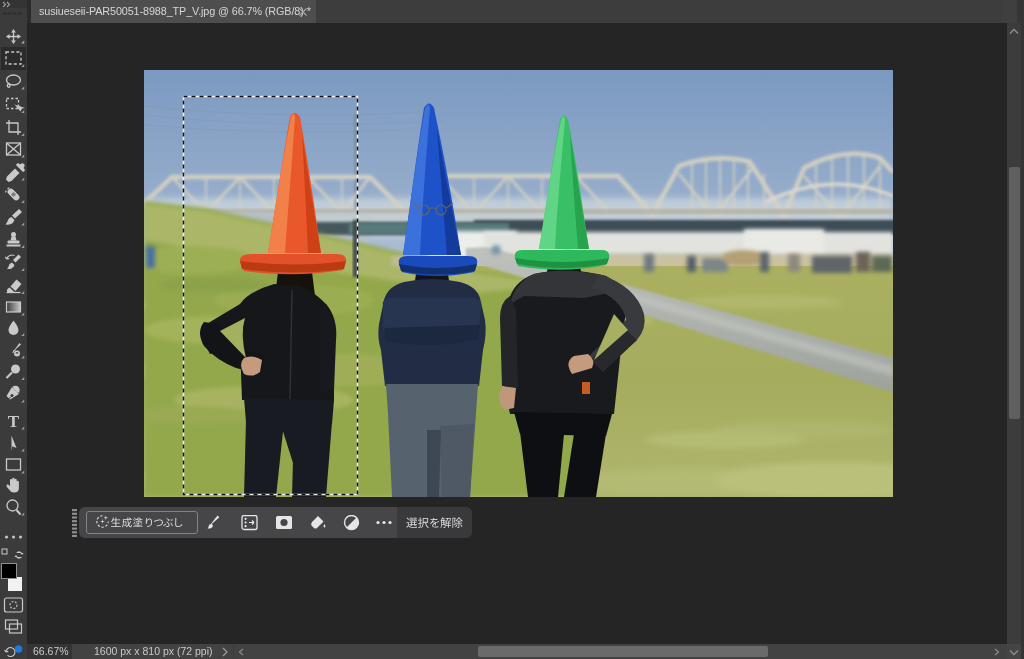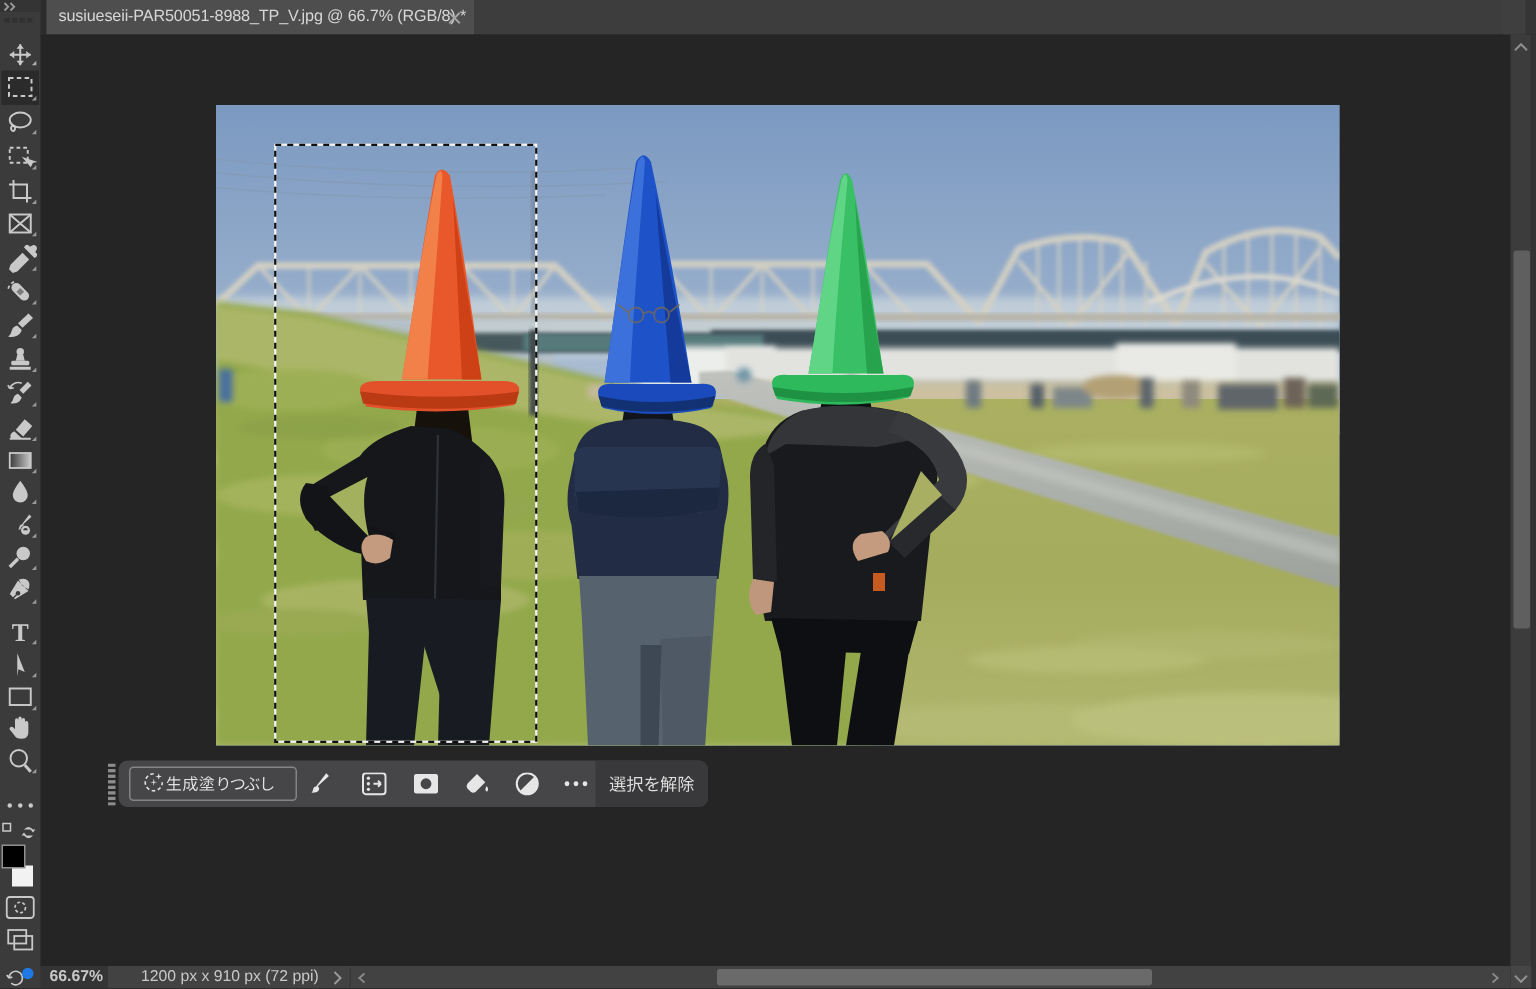--- a/index.html
+++ b/index.html
@@ -498,22 +498,22 @@
     <path d="M24.2 429.5 l-3 0 3 -3 Z"></path>
     <path d="M24.2 451.5 l-3 0 3 -3 Z"></path>
     <path d="M24.2 473.5 l-3 0 3 -3 Z"></path>
     <path d="M24.2 515.5 l-3 0 3 -3 Z"></path>
   </g>
 
 </svg>
 
 <div class="abs" style="left:27px;top:644px;width:980px;height:15px;background:#424242;"></div>
 <div class="abs" style="left:27px;top:644px;width:45px;height:15px;background:#343434;"></div>
-<div class="abs" style="left:33px;top:644px;height:15px;line-height:15px;font-size:10.5px;color:#c9c9c9;font-weight:bold;">66.67%</div>
-<div class="abs" style="left:94px;top:644px;height:15px;line-height:15px;font-size:10.5px;color:#c9c9c9;">1200 px x 910 px (72 ppi)</div>
+<div class="abs" style="left:33px;top:644px;height:15px;line-height:15px;font-size:10.5px;color:#c9c9c9;">66.67%</div>
+<div class="abs" style="left:94px;top:644px;height:15px;line-height:15px;font-size:10.5px;color:#c9c9c9;">1600 px x 810 px (72 ppi)</div>
 <svg class="abs" style="left:221px;top:647px;" width="8" height="10">
     <path d="M2 1 l4 4 -4 4" stroke="#9a9a9a" stroke-width="1.3" fill="none"></path>
   </svg>
 <div class="abs" style="left:233px;top:645px;width:1px;height:13px;background:#383838;"></div>
 <svg class="abs" style="left:238px;top:648px;" width="7" height="8">
     <path d="M5 1 l-3.5 3 3.5 3" stroke="#8a8a8a" stroke-width="1.2" fill="none"></path>
   </svg>
 <svg class="abs" style="left:993px;top:648px;" width="7" height="8">
     <path d="M2 1 l3.5 3 -3.5 3" stroke="#8a8a8a" stroke-width="1.2" fill="none"></path>
   </svg>

